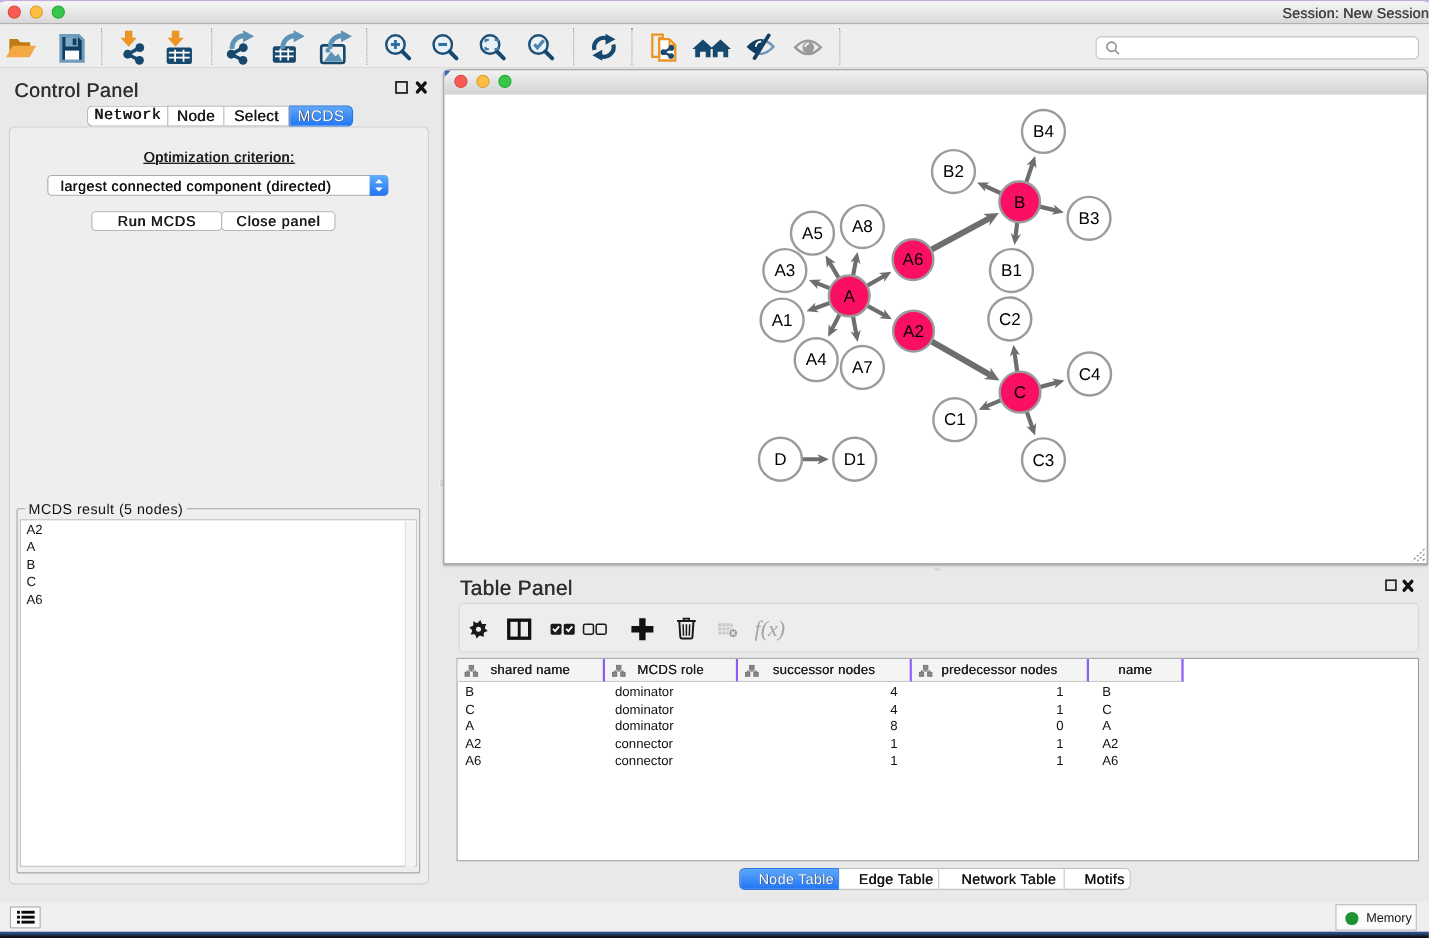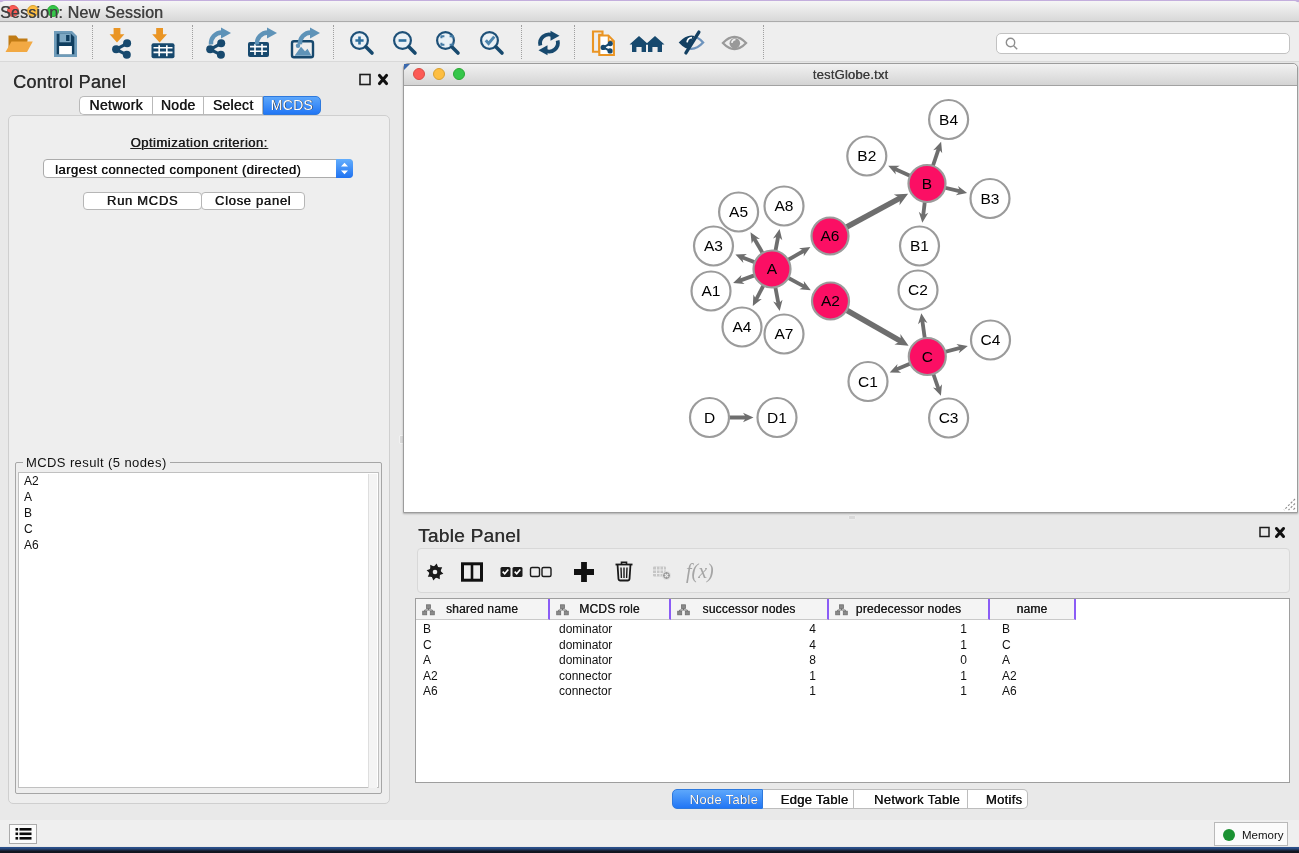--- a/index.html
+++ b/index.html
@@ -4,21 +4,21 @@
 <style>
 * { margin:0; padding:0; box-sizing:border-box; }
 html,body { width:1299px; height:853px; overflow:hidden; }
 body { font-family:"Liberation Sans", sans-serif; background:#e9e9e9; position:relative; }
 .abs { position:absolute; }
 
 #deskTop { left:0; top:0; width:1299px; height:2px; background:#c3aedd; }
 #titlebar { left:0; top:1px; width:1299px; height:21px;
   background:linear-gradient(#f6f6f6,#d8d8d8); border-bottom:1px solid #ababab;
   border-radius:5px 5px 0 0; }
-#titletext { left:0; top:4px; width:1299px; text-align:left; font-size:16px; color:#404040; letter-spacing:0.2px; text-shadow:0.4px 0 0 #555; }
+#titletext { left:0; top:4px; width:1299px; text-align:right; font-size:13px; color:#404040; letter-spacing:0.2px; text-shadow:0.4px 0 0 #555; }
 .tl { width:12px; height:12px; border-radius:50%; top:5px; }
 #toolbar { left:0; top:23px; width:1299px; height:39px; background:#eeeeee; border-bottom:1px solid #d9d9d9; }
 .tsep { top:25px; width:0; height:34px; border-left:1px dotted #9f9f9f; }
 #searchbox { left:996px; top:33px; width:294px; height:21px; background:#fff; border:1px solid #c2c2c2; border-radius:5px; }
 
 #cpTitle { left:13px; top:72px; font-size:18px; color:#2d2d2d; letter-spacing:0.3px; text-shadow:0.4px 0 0 #444; }
 #cpBox { left:8px; top:115px; width:382px; height:689px; background:#eeeeee; border:1px solid #cfcfcf; border-radius:5px; }
 .tabseg { top:96px; height:19px; background:#fff; border:1px solid #b9b9b9; font-size:14px; color:#1a1a1a; text-align:center; line-height:17px; letter-spacing:0.3px; text-shadow:0.5px 0 0 #1a1a1a; }
 .cbtn { background:#fff; border:1px solid #b6b6b6; border-radius:4px; font-size:13px; color:#1a1a1a; text-align:center; letter-spacing:0.7px; text-shadow:0.5px 0 0 #1a1a1a; }
 #ocLabel { left:8px; top:134.5px; width:382px; text-align:center; font-size:13px; color:#1d1d1d; letter-spacing:0.5px; text-shadow:0.5px 0 0 #222;text-decoration:underline; }
@@ -186,21 +186,21 @@
       <line x1="9.7" y1="9.7" x2="13.2" y2="13.2" stroke="#8e8e8e" stroke-width="1.4"></line>
     </svg>
 </div>
 
 <div class="abs" id="cpTitle">Control Panel</div>
 <svg class="abs" style="left:359px;top:73px" width="30" height="13" viewBox="0 0 30 13">
   <rect x="1" y="1.5" width="10" height="10" fill="none" stroke="#1d1d1d" stroke-width="1.6"></rect>
   <path d="M20.5 2.5 L27.5 10.5 M27.5 2.5 L20.5 10.5" stroke="#111" stroke-width="3.1" stroke-linecap="round"></path>
 </svg>
 <div class="abs" id="cpBox"></div>
-<div class="abs tabseg" style="left:79px; width:73px; border-radius:5px 0 0 5px; border-right:none;">Network</div>
+<div class="abs tabseg" style="left:79px; width:73px; border-radius:5px 0 0 5px; border-right:none;font-family:Liberation Mono, monospace;">Network</div>
 <div class="abs tabseg" style="left:152px; width:51px; border-right:none;">Node</div>
 <div class="abs tabseg" style="left:203px; width:60px;">Select</div>
 <div class="abs tabseg" style="left:263px; width:58px; border-radius:0 5px 5px 0; background:linear-gradient(#5da7fb,#2176f5); border-color:#2e79dd; color:#fff;">MCDS</div>
 <div class="abs" id="ocLabel">Optimization criterion:</div>
 <div class="abs" id="dropdown">
     <span>largest connected component (directed)</span>
   <div class="abs" id="ddbtn">
     <svg width="17" height="19" viewBox="0 0 17 19">
         <path d="M5 7.6 L8.5 3.8 L12 7.6 Z M5 11.4 L8.5 15.2 L12 11.4 Z" fill="#fff"></path>
       </svg>
@@ -223,21 +223,20 @@
 <div class="abs" style="left:848px;top:514.5px;width:8px;height:5px;background:#d9d9d9;border:1px solid #ececec;border-radius:1px;"></div>
 
 <div class="abs" id="netwin">
   <div class="abs" id="nettitle"></div>
     <svg class="abs" style="left:0;top:0" width="6" height="6">
       <path d="M0,0 L6,0 L0,6 z" fill="#3b69ae"></path>
     </svg>
   <div class="abs tl" style="left:9px; top:4px; background:#fc5a55; border:1px solid #d94c44;"></div>
   <div class="abs tl" style="left:29px; top:4px; background:#fdbe41; border:1px solid #d8a131;"></div>
   <div class="abs tl" style="left:49px; top:4px; background:#35c64a; border:1px solid #2aa834;"></div>
-  <div class="abs" id="nettext" style="top:3px">testGlobe.txt</div>
   <svg class="abs" style="left:0;top:24px" width="892" height="423" id="GRAPH">
       <g stroke="#6e6e6e">
         <line x1="368" y1="181" x2="349.4" y2="149.3" stroke-width="3.8"></line>
         <line x1="368" y1="181" x2="374.5" y2="146.8" stroke-width="3.8"></line>
         <line x1="368" y1="181" x2="336.7" y2="168.7" stroke-width="3.8"></line>
         <line x1="368" y1="181" x2="334.5" y2="193.1" stroke-width="3.8"></line>
         <line x1="368" y1="181" x2="351.4" y2="213.0" stroke-width="3.8"></line>
         <line x1="368" y1="181" x2="374.7" y2="217.2" stroke-width="3.8"></line>
         <line x1="368" y1="181" x2="401.4" y2="162.0" stroke-width="3.8"></line>
         <line x1="368" y1="181" x2="401.7" y2="199.4" stroke-width="3.8"></line>

